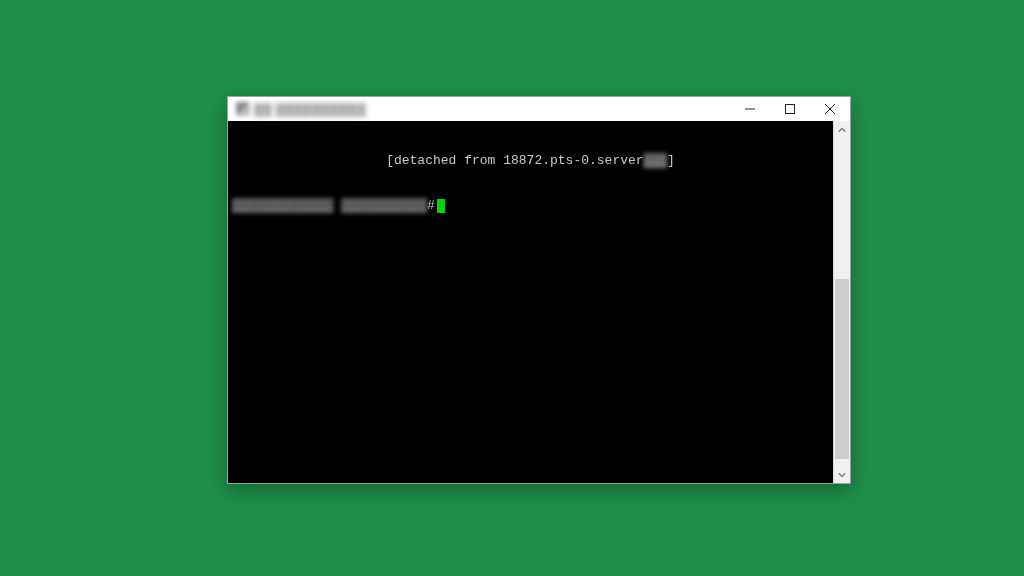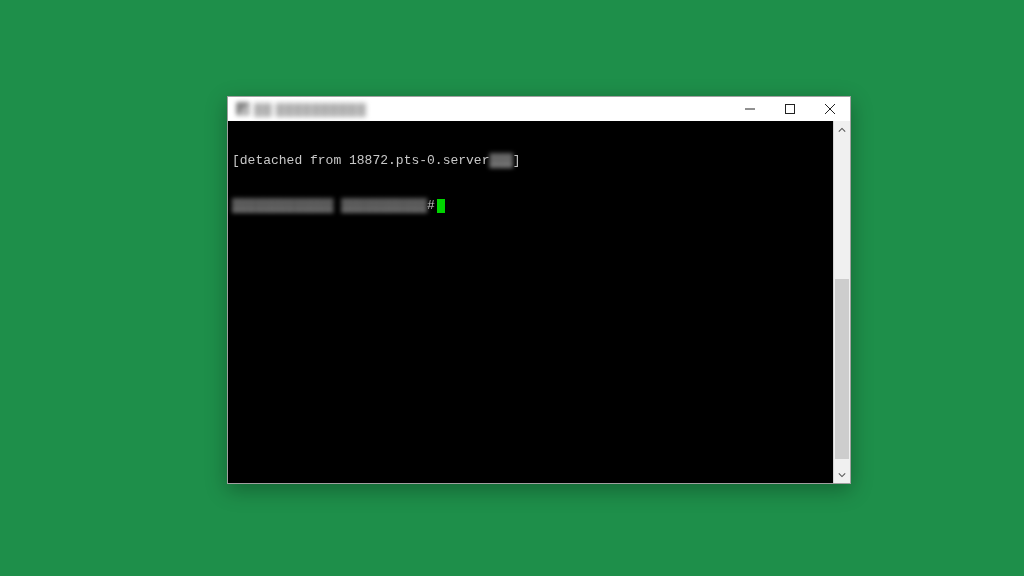--- a/index.html
+++ b/index.html
@@ -68,20 +68,21 @@
       border: none;
     }
     .win-btn svg {
       width: 10px;
       height: 10px;
     }
     .client-area {
       flex: 1;
       display: flex;
       min-height: 0;
+      text-align: center;
     }
     .terminal {
       flex: 1;
       background: #000;
       color: #c8c8c8;
       font-family: Consolas, "Courier New", monospace;
       font-size: 13px;
       line-height: 15px;
       padding: 2px 4px;
       overflow: hidden;

